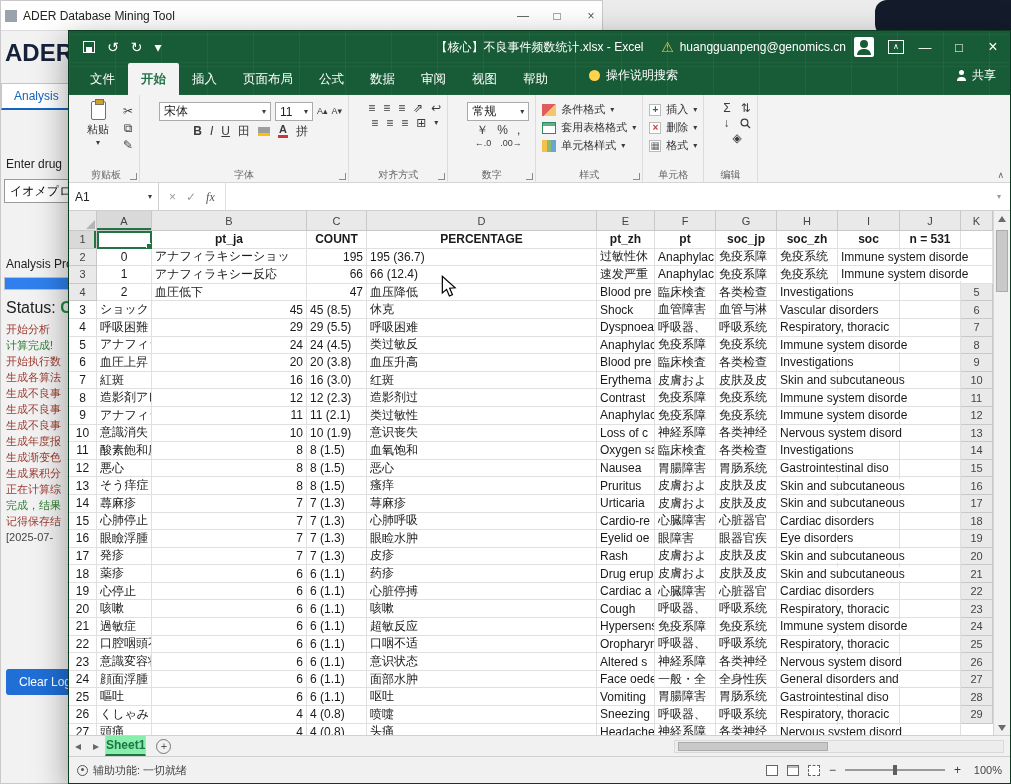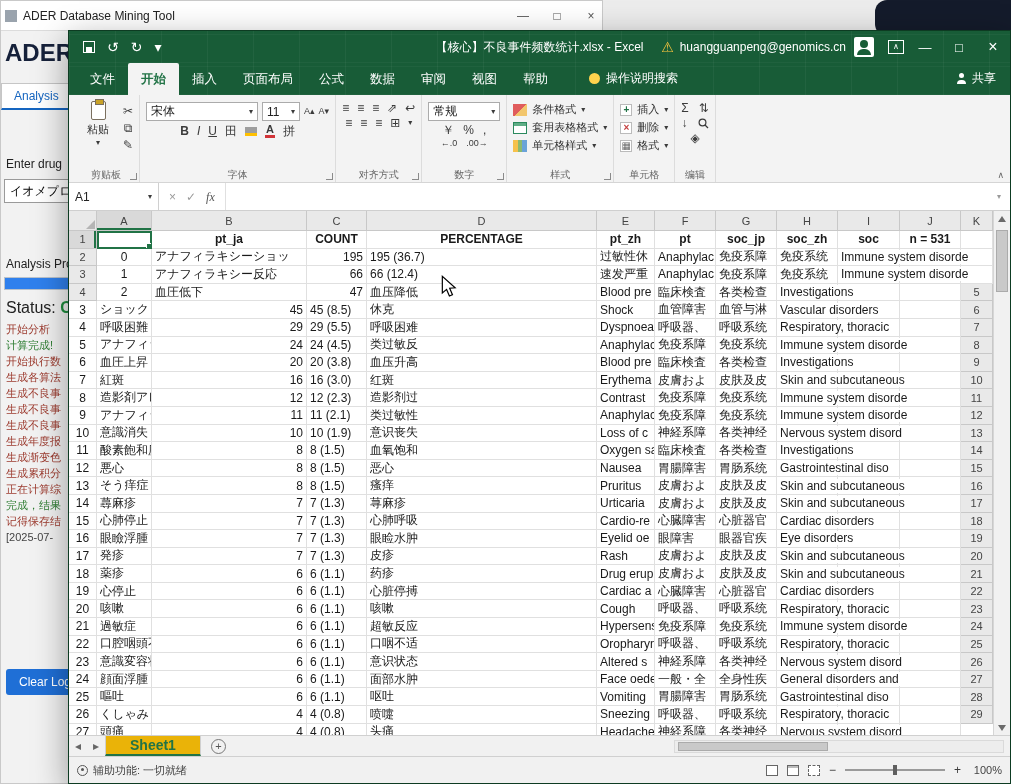--- a/index.html
+++ b/index.html
@@ -49,44 +49,44 @@
   .warn{color:#ffc83d;font-size:14px;margin-right:6px;}
   .account{font-size:12px;color:#fff;margin-right:8px;}
   .avatar{width:20px;height:20px;background:#fff;border-radius:2px;position:relative;margin-right:14px;}
   .avatar::before{content:"";position:absolute;left:6px;top:3px;width:8px;height:8px;border-radius:50%;background:#185c37;}
   .avatar::after{content:"";position:absolute;left:3px;bottom:2px;width:14px;height:6px;border-radius:7px 7px 0 0;background:#185c37;}
   .ribopts{width:16px;height:14px;border:1px solid #fff;position:relative;margin-right:4px;}
   .ribopts::after{content:"∧";position:absolute;left:4px;top:1px;font-size:8px;color:#fff;}
   .wbtn{width:34px;height:32px;display:flex;align-items:center;justify-content:center;color:#fff;font-size:13px;}
   .closex{font-size:16px;}
   
-  .xl-tabrow{height:32px;display:flex;align-items:flex-end;color:#fff;}
+  .xl-tabrow{height:32px;display:flex;color:#fff;}
   .tabs{display:flex;align-items:flex-end;height:100%;margin-left:8px;}
   .xtab{font-size:12.5px;color:#fff;padding:8px 13px 7px;white-space:nowrap;}
   .xtab.active{background:#f3f3f3;color:#217346;font-weight:bold;border-radius:2px 2px 0 0;}
   .tellme{display:flex;align-items:center;gap:6px;margin-left:28px;margin-bottom:8px;font-size:12px;color:#fff;white-space:nowrap;}
   .bulb{width:11px;height:11px;border-radius:50%;background:#ffd34d;}
   .share{margin-left:auto;margin-right:14px;margin-bottom:8px;display:flex;align-items:center;gap:5px;font-size:12px;color:#fff;}
   .personw{width:11px;height:11px;position:relative;}
   .personw::before{content:"";position:absolute;left:3px;top:0;width:5px;height:5px;border-radius:50%;background:#fff;}
   .personw::after{content:"";position:absolute;left:1px;bottom:0;width:9px;height:4px;border-radius:5px 5px 0 0;background:#fff;}
   
   .xl-ribbon{height:88px;background:#f3f3f3;border-bottom:1px solid #d5d5d5;display:flex;position:relative;padding-left:4px;}
   .rgroup{position:relative;display:flex;flex-direction:column;align-items:center;padding:4px 6px 13px;border-right:1px solid #dcdcdc;}
   .glabel{position:absolute;bottom:0;left:0;right:0;text-align:center;font-size:10px;color:#666;}
   .launcher{position:absolute;right:2px;bottom:2px;width:7px;height:7px;border-right:1px solid #8a8a8a;border-bottom:1px solid #8a8a8a;}
-  .rrow{display:flex;align-items:center;gap:4px;margin-top:3px;}
+  .rrow{display:flex;align-items:center;gap:4px;margin-top:3px;margin-left:13px;}
   .clipwrap{display:flex;gap:6px;align-items:flex-start;margin-top:2px;}
   .paste-btn{display:flex;flex-direction:column;align-items:center;width:38px;gap:2px;}
   .clipicon{width:15px;height:19px;border:1px solid #7a6f5e;border-radius:2px;background:#fff;position:relative;}
   .clipicon::before{content:"";position:absolute;left:3px;top:-3px;width:7px;height:4px;background:#c9a227;border:1px solid #7a6f5e;}
   .plabel{font-size:11px;color:#333;}
   .clipcol{display:flex;flex-direction:column;gap:5px;margin-top:4px;}
   .combo{display:flex;align-items:center;justify-content:space-between;border:1px solid #ababab;background:#fff;height:19px;padding:0 4px;font-size:12px;color:#222;gap:4px;}
-  .w104{width:112px;} .w34{width:38px;} .w86{width:72px;}
+  .w104{width:112px;} .w34{width:38px;} .w86{width:62px;}
   .bld{font-weight:bold;} .itl{font-style:italic;} .unl{text-decoration:underline;}
   .fontcolor{font-weight:bold;font-size:11px;border-bottom:3px solid #d13438;padding:0 1px;}
   .fillic{width:12px;height:9px;background:#9e9e9e;border-bottom:3px solid #ffc000;}
   .sti{width:14px;height:12px;display:inline-block;}
   .sti.cf{background:linear-gradient(135deg,#e05c5c 0 50%,#f2c66d 50%);}
   .sti.tbl{background:#fff;border:1px solid #2b8a5e;box-shadow:inset 0 3px 0 #5fae86;}
   .sti.cs{background:linear-gradient(90deg,#f6c14b 0 33%,#8db96e 33% 66%,#6aa3d8 66%);}
   .stylerow{display:flex;align-items:center;gap:5px;font-size:11px;color:#333;margin-top:3px;white-space:nowrap;}
   .cellic{width:12px;height:12px;display:flex;align-items:center;justify-content:center;font-size:10px;font-weight:bold;border:1px solid #bbb;background:#fff;}
   .cellic.ins{color:#217346;} .cellic.del{color:#c43e3e;} .cellic.fmt{color:#666;}
@@ -117,21 +117,21 @@
   
   .xl-vscroll{width:17px;background:#f1f1f1;border-left:1px solid #d6d6d6;display:flex;flex-direction:column;align-items:center;}
   .varrow{height:15px;display:flex;align-items:center;justify-content:center;width:100%;}
   .tri-up{width:0;height:0;border-left:4px solid transparent;border-right:4px solid transparent;border-bottom:6px solid #6b6b6b;}
   .tri-dn{width:0;height:0;border-left:4px solid transparent;border-right:4px solid transparent;border-top:6px solid #6b6b6b;}
   .vtrack{flex:1;width:100%;position:relative;}
   .vthumb{position:absolute;left:2px;right:2px;top:4px;height:62px;background:#c9c9c9;border:1px solid #ababab;}
   
   .xl-sheetbar{height:21px;background:#f1f1f1;border-top:1px solid #d0d0d0;display:flex;align-items:center;font-size:12px;}
   .nav{width:18px;color:#666;justify-content:center;}
-  .sheettab{background:#eab308;color:#217346;font-weight:bold;padding:0 24px;height:100%;display:flex;align-items:center;border-right:1px solid #d0d0d0;border-left:1px solid #d0d0d0;border-bottom:2px solid #217346;font-size:14px;}
+  .sheettab{background:#86efac;color:#217346;font-weight:bold;padding:0 0;height:100%;display:flex;align-items:center;border-right:1px solid #d0d0d0;border-left:1px solid #d0d0d0;border-bottom:2px solid #217346;font-size:12px;}
   .addsheet{width:15px;height:15px;border:1px solid #777;border-radius:50%;display:flex;align-items:center;justify-content:center;font-size:11px;color:#555;margin-left:10px;}
   .hscroll{margin-left:auto;margin-right:6px;width:330px;height:13px;background:#ededed;border:1px solid #dadada;position:relative;}
   .hthumb{position:absolute;left:3px;top:1px;height:9px;width:150px;background:#c9c9c9;border:1px solid #ababab;}
   
   .xl-status{height:27px;background:#f1f1f1;border-top:1px solid #d0d0d0;display:flex;align-items:center;font-size:11px;color:#444;padding:0 8px;}
   .acc-icon{width:11px;height:11px;border:1px solid #555;border-radius:50%;margin-right:5px;position:relative;}
   .acc-icon::after{content:"";position:absolute;left:3px;top:2px;width:3px;height:3px;border-radius:50%;background:#555;}
   .sright{margin-left:auto;display:flex;align-items:center;gap:9px;}
   .vic{width:12px;height:11px;border:1px solid #666;background:#fff;}
   .vic.pl{box-shadow:inset 0 2px 0 #bbb;}

